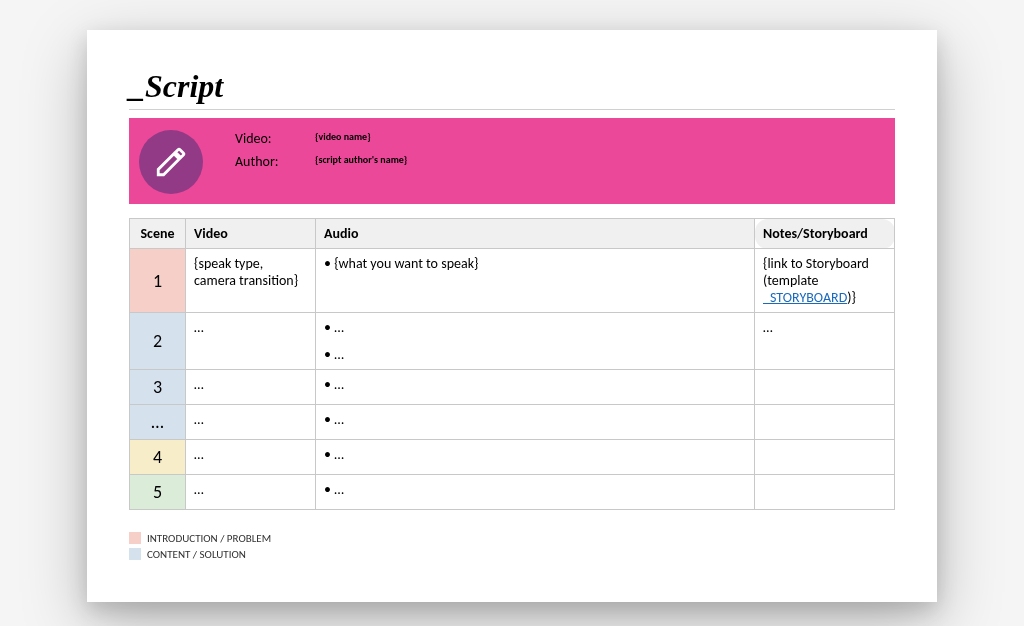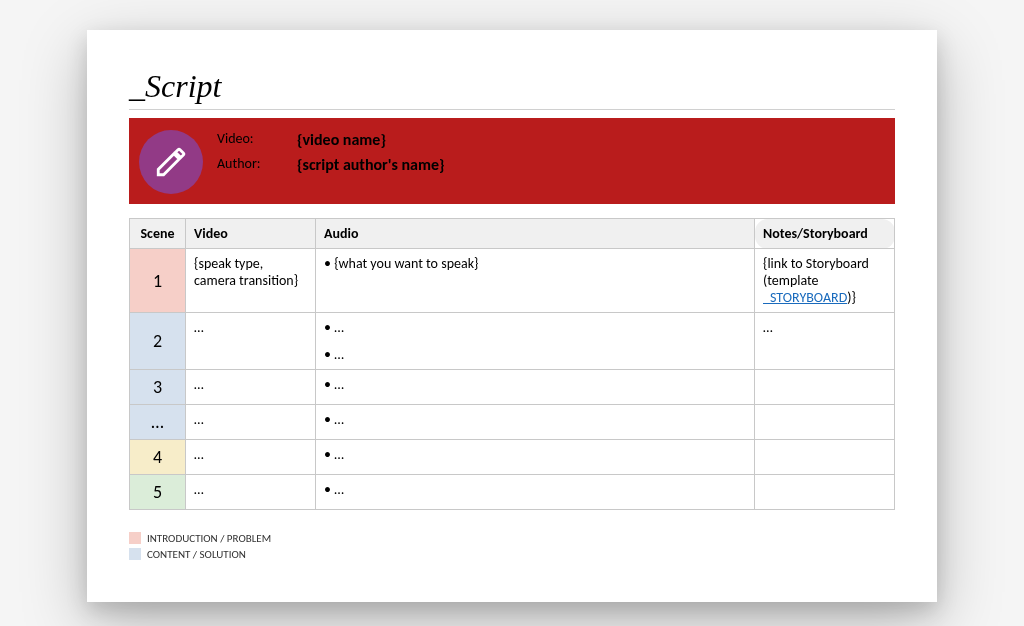--- a/index.html
+++ b/index.html
@@ -19,31 +19,31 @@
     .page {
       width: 850px;
       background: #fff;
       padding: 38px 42px;
       box-shadow: 0 20px 60px rgba(0,0,0,0.25), 0 8px 20px rgba(0,0,0,0.15);
     }
     .title {
       font-family: "Segoe Script", "Comic Sans MS", cursive;
       font-style: italic;
       font-size: 32px;
-      font-weight: 400;
+      font-weight: 700;
       border-bottom: 1px solid #d0d0d0;
       padding-bottom: 4px;
       margin-bottom: 8px;
     }
     .meta {
-      background: #b91c1c;
+      background: #ec4899;
       display: flex;
       align-items: flex-start;
       padding: 12px 10px 10px 10px;
-      gap: 14px;
+      gap: 32px;
       margin-bottom: 14px;
     }
     .pencil-circle {
       width: 64px;
       height: 64px;
       border-radius: 50%;
       background: #923a86;
       display: flex;
       align-items: center;
       justify-content: center;
@@ -62,21 +62,21 @@
     .meta-row {
       display: flex;
       margin-bottom: 6px;
     }
     .meta-label {
       width: 80px;
       font-size: 14px;
     }
     .meta-value {
       font-weight: bold;
-      font-size: 16px;
+      font-size: 10px;
     }
     .meta-right {
       text-align: right;
     }
     .meta-right .meta-row {
       justify-content: flex-end;
     }
     .meta-right .meta-label {
       width: auto;
       margin-right: 6px;

